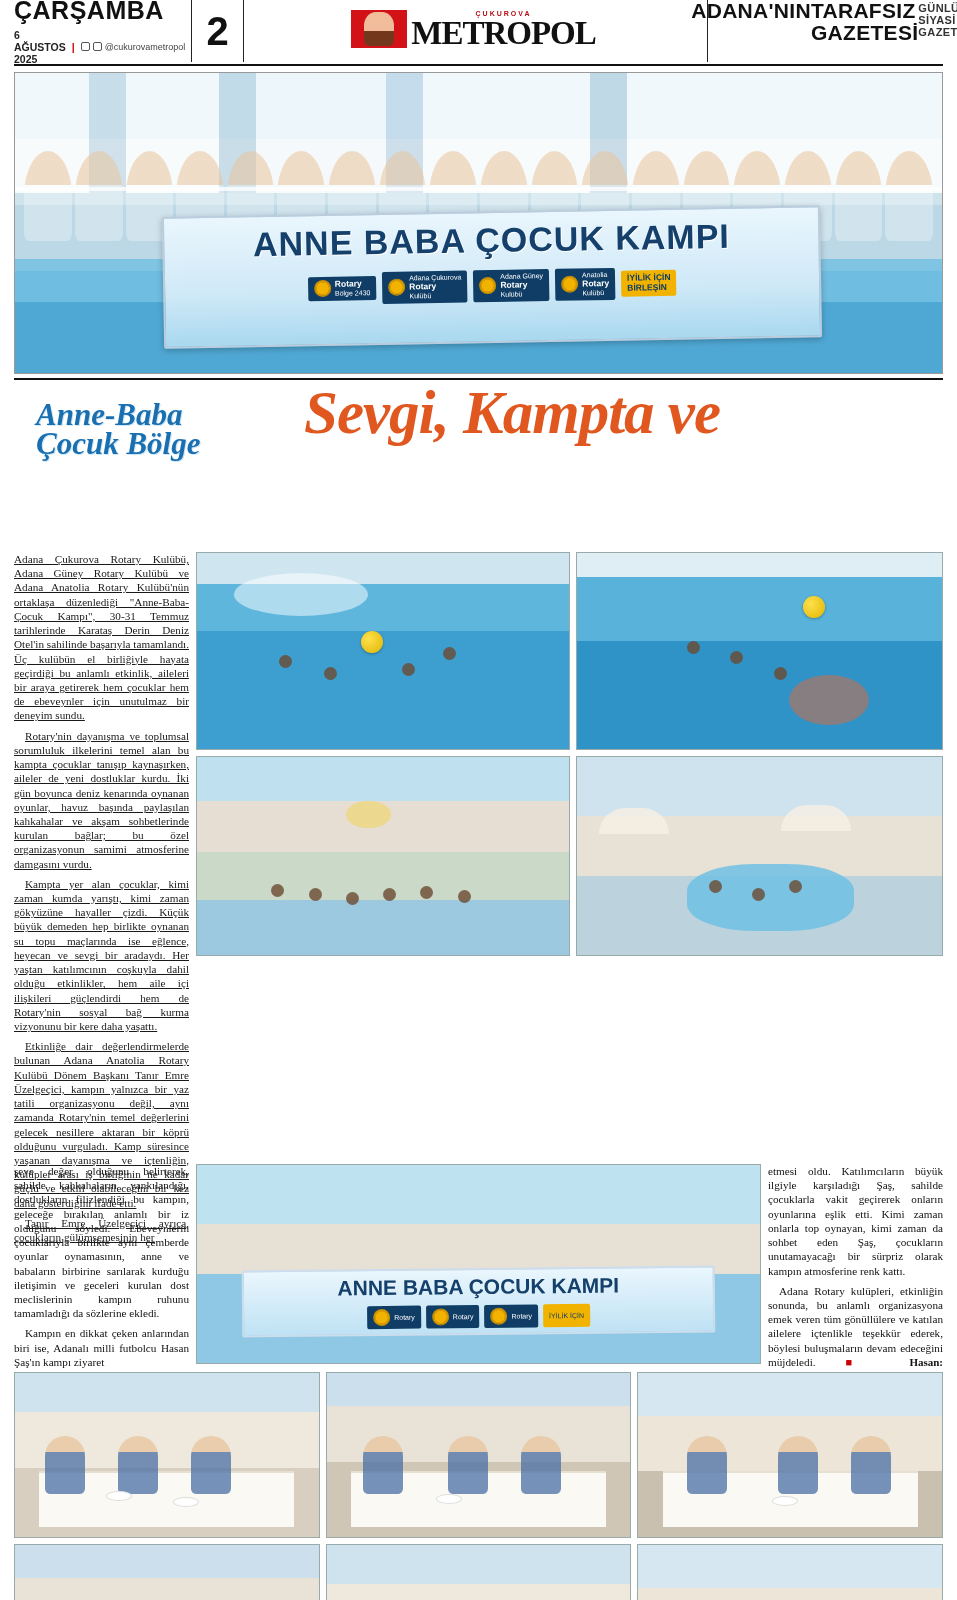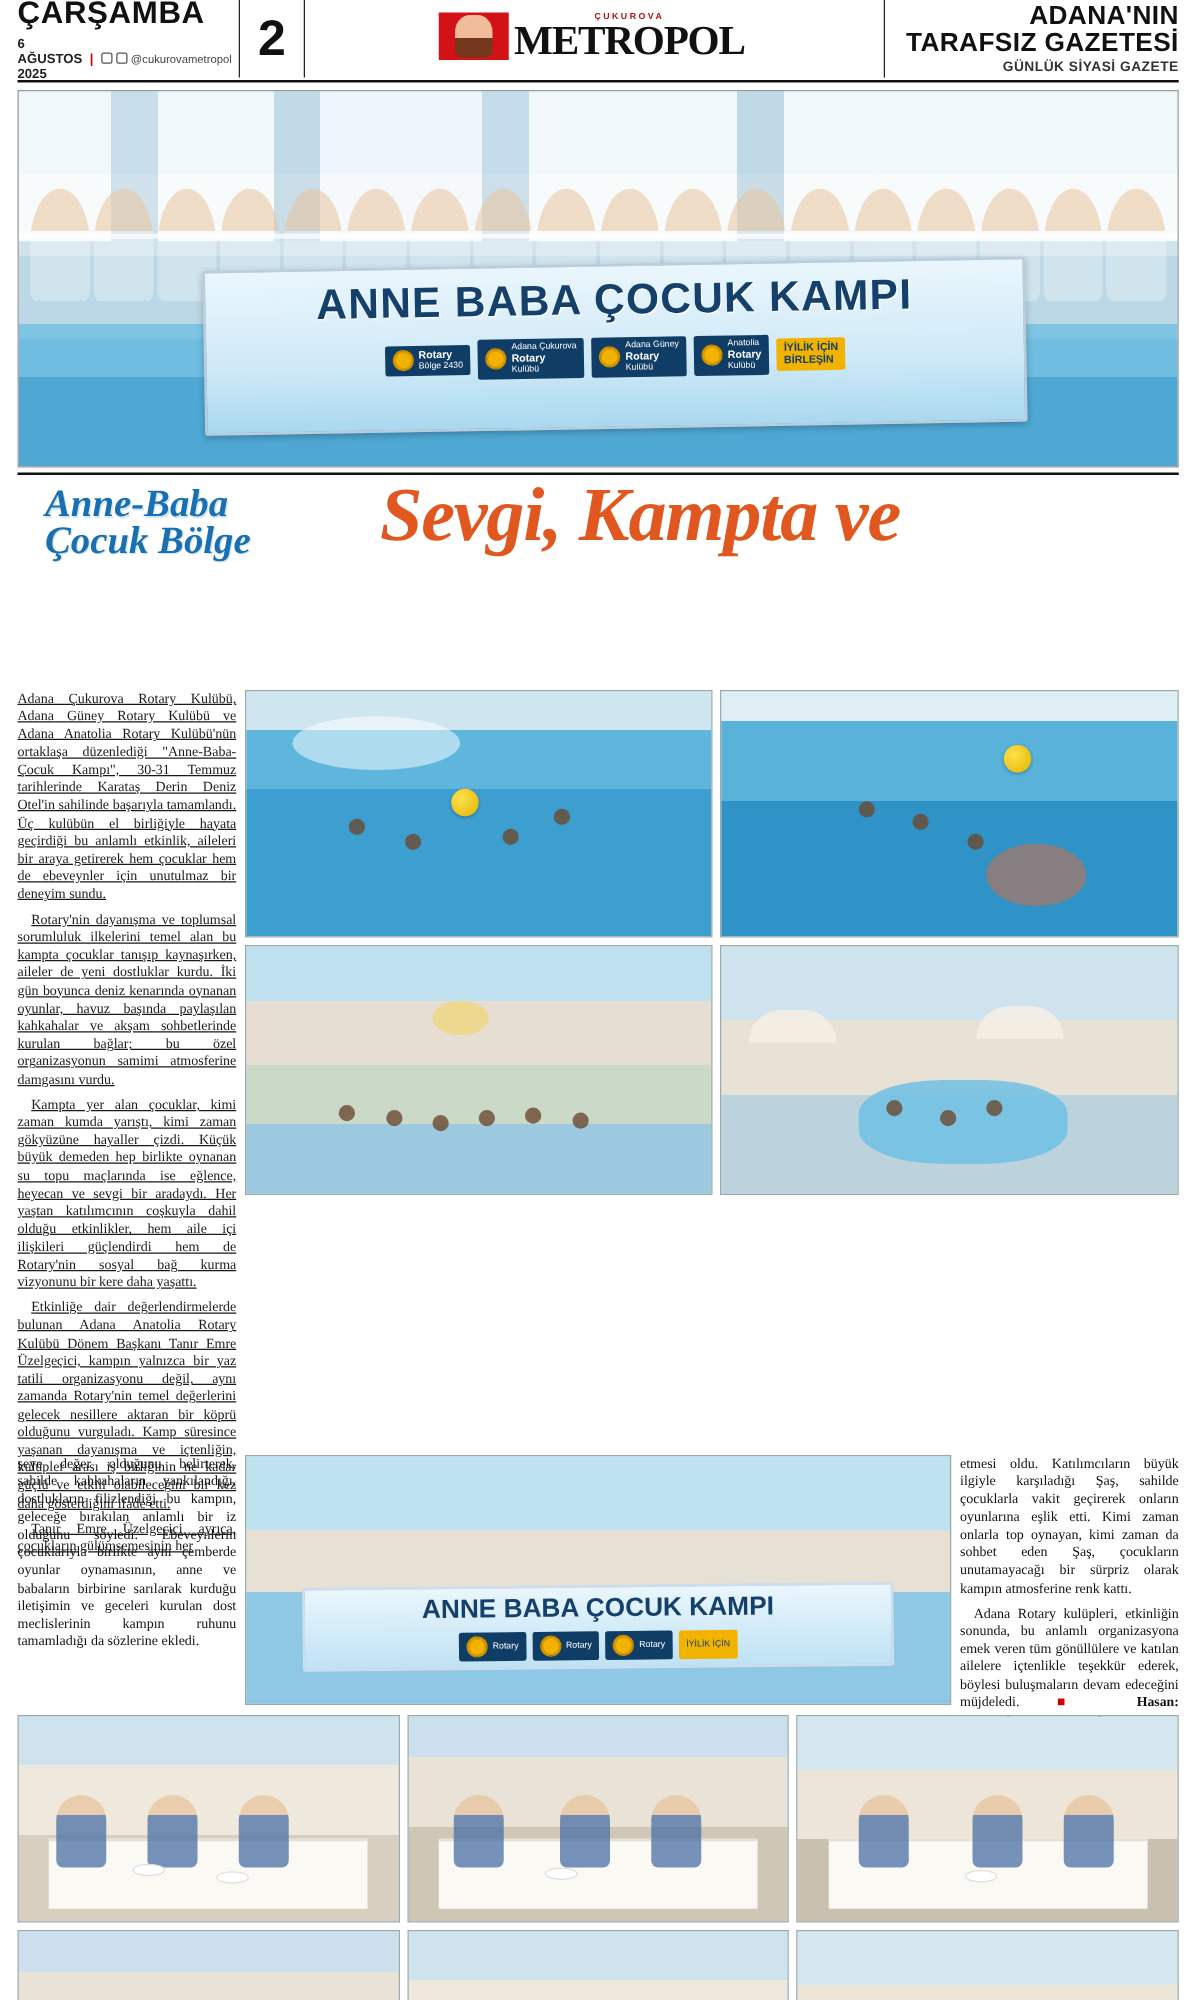--- a/index.html
+++ b/index.html
@@ -124,23 +124,22 @@
   .logo-main {
     font-family: "Liberation Serif", serif;
     font-size: 33px;
     font-weight: bold;
     letter-spacing: -1px;
     line-height: .92;
     color: #111;
   }
   .mh-right {
     width: 236px;
-    text-align: right;
-    display: flex;
-    flex-direction: column;
+    text-align: left;
+    display: flex;
     justify-content: center;
     border-left: 1px solid #222;
     padding-left: 8px;
   }
   .mh-right .l1, .mh-right .l2 {
     font-family: "Liberation Sans", sans-serif;
     font-weight: bold;
     font-size: 21px;
     line-height: 1.05;
     letter-spacing: .3px;
@@ -228,21 +227,21 @@
   
   .headline-wrap {
     position: relative;
     margin-top: 4px;
     border-top: 2px solid #111;
     padding-top: 6px;
     height: 172px;
   }
   .kicker {
     position: absolute;
-    left: 22px; top: 8px;
+    left: 22px; top: 20px;
     font-family: "Liberation Serif", serif;
     font-style: italic;
     font-weight: bold;
     font-size: 31px;
     line-height: .95;
     color: #1a6fb0;
     text-shadow: 1px 1px 0 #cfe6f5;
     width: 260px;
   }
   .hl1 {
@@ -550,20 +549,21 @@
           <div class="head" style="left:58%; top:62%;"></div>
         </div>
       </div>
       <div class="prow" style="height:0;"></div>
     </div>
   </div>
 
   <div class="mid-band">
     <div class="mid-col">
       <p style="text-indent:0;">şeye değer olduğunu belirterek, sahilde kahkahaların yankılandığı, dostlukların filizlendiği bu kampın, geleceğe bırakılan anlamlı bir iz olduğunu söyledi. Ebeveynlerin çocuklarıyla birlikte aynı çemberde oyunlar oynamasının, anne ve babaların birbirine sarılarak kurduğu iletişimin ve geceleri kurulan dost meclislerinin kampın ruhunu tamamladığı da sözlerine ekledi.</p>
+      <p>Kampın en dikkat çeken anlarından biri ise, Adanalı milli futbolcu Hasan Şaş'ın kampı ziyaret</p>
     </div>
     <div class="mid-photo">
       <div class="banner2">
         <div class="t">ANNE BABA ÇOCUK KAMPI</div>
         <div class="lg">
           <span class="blogo">
               <span class="wheel"></span>
               <span class="btxt">Rotary</span>
             </span>
           <span class="blogo">

